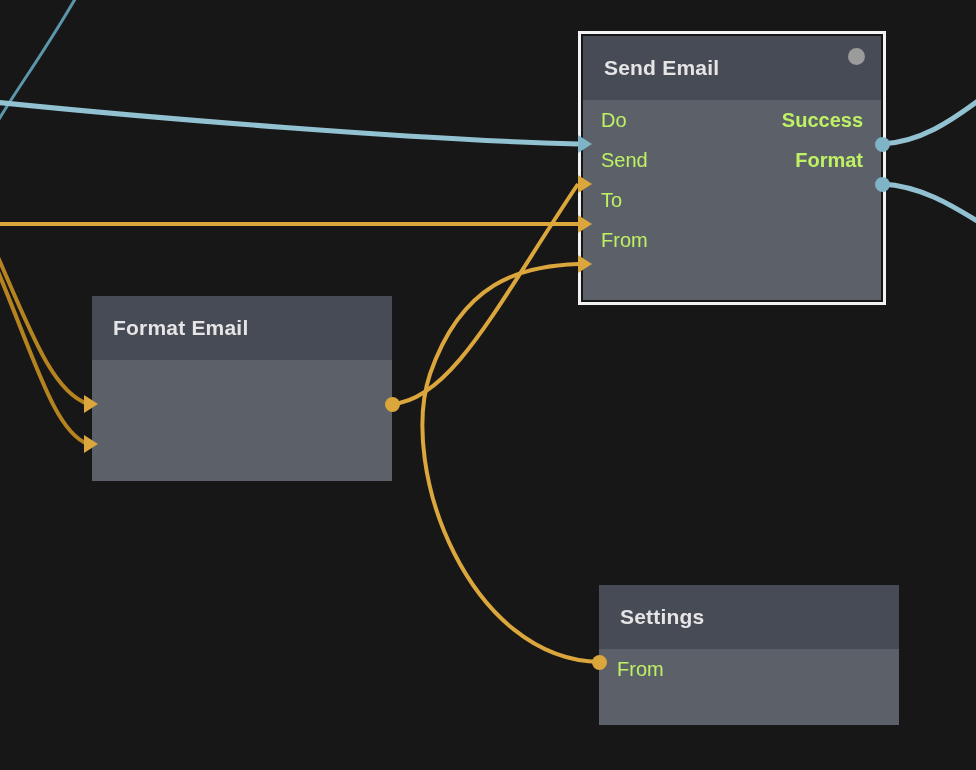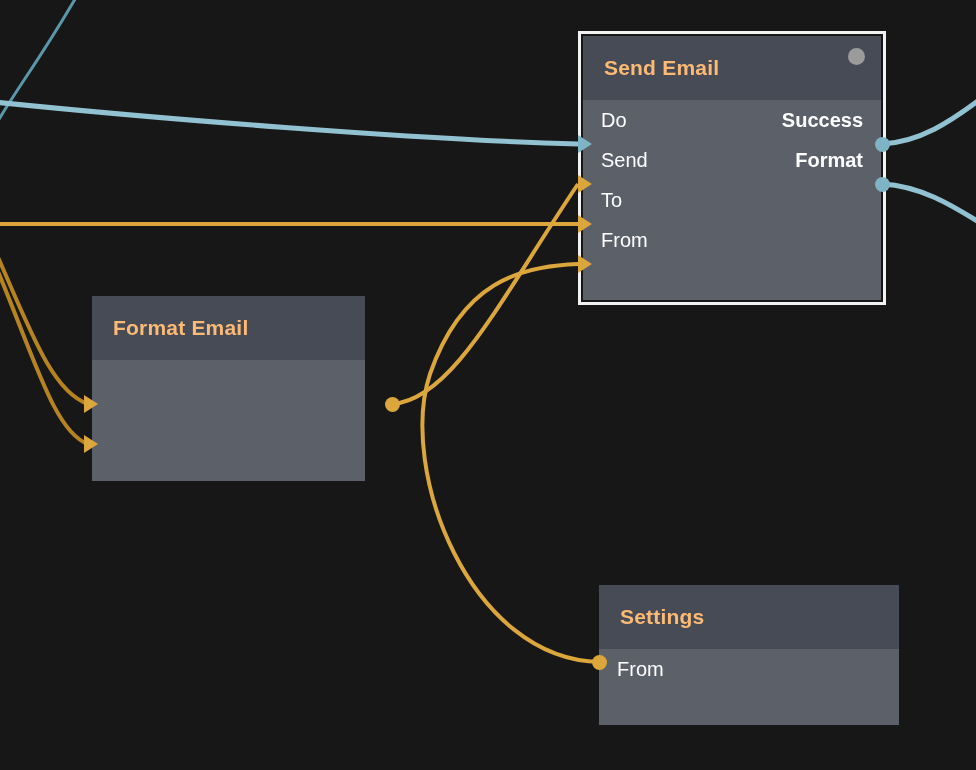--- a/index.html
+++ b/index.html
@@ -39,21 +39,21 @@
     background: #171717;
   }
   .node-header {
     position: relative;
     background: #474b56;
     height: 64px;
     display: flex;
     align-items: center;
   }
   .node-title {
-    color: #fdba74;
+    color: #e5e5e5;
     font-size: 21px;
     font-weight: bold;
     letter-spacing: 0.2px;
     padding-left: 21px;
   }
   .status-dot {
     position: absolute;
     right: 16px;
     top: 12px;
     width: 17px;
@@ -67,21 +67,21 @@
   }
   .pin-row {
     position: relative;
     height: 40px;
     display: flex;
     align-items: center;
     justify-content: space-between;
     padding: 0 18px;
   }
   .pin-label {
-    color: #ffffff;
+    color: #bef264;
     font-size: 20px;
     line-height: 1;
     white-space: nowrap;
   }
   .pin-label.out {
     margin-left: auto;
     font-weight: bold;
   }
   .spacer { flex: 1; }
 
@@ -174,21 +174,21 @@
   <div class="pin-glyph" style="left:578px; top:255px;">
       <div class="pin-arrow"></div>
     </div>
   <div class="pin-glyph" style="left:875px; top:137px;">
       <div class="pin-circle"></div>
     </div>
   <div class="pin-glyph" style="left:875px; top:177px;">
       <div class="pin-circle"></div>
     </div>
 
-  <div class="node" style="left:92px; top:296px; width:273px; height:185px;">
+  <div class="node" style="left:92px; top:296px; width:300px; height:185px;">
     <div class="node-inner">
       <div class="node-header">
         <span class="node-title">Format Email</span>
       </div>
     </div>
   </div>
 
   <div class="pin-glyph" style="left:84px; top:395px;">
       <div class="pin-arrow"></div>
     </div>

